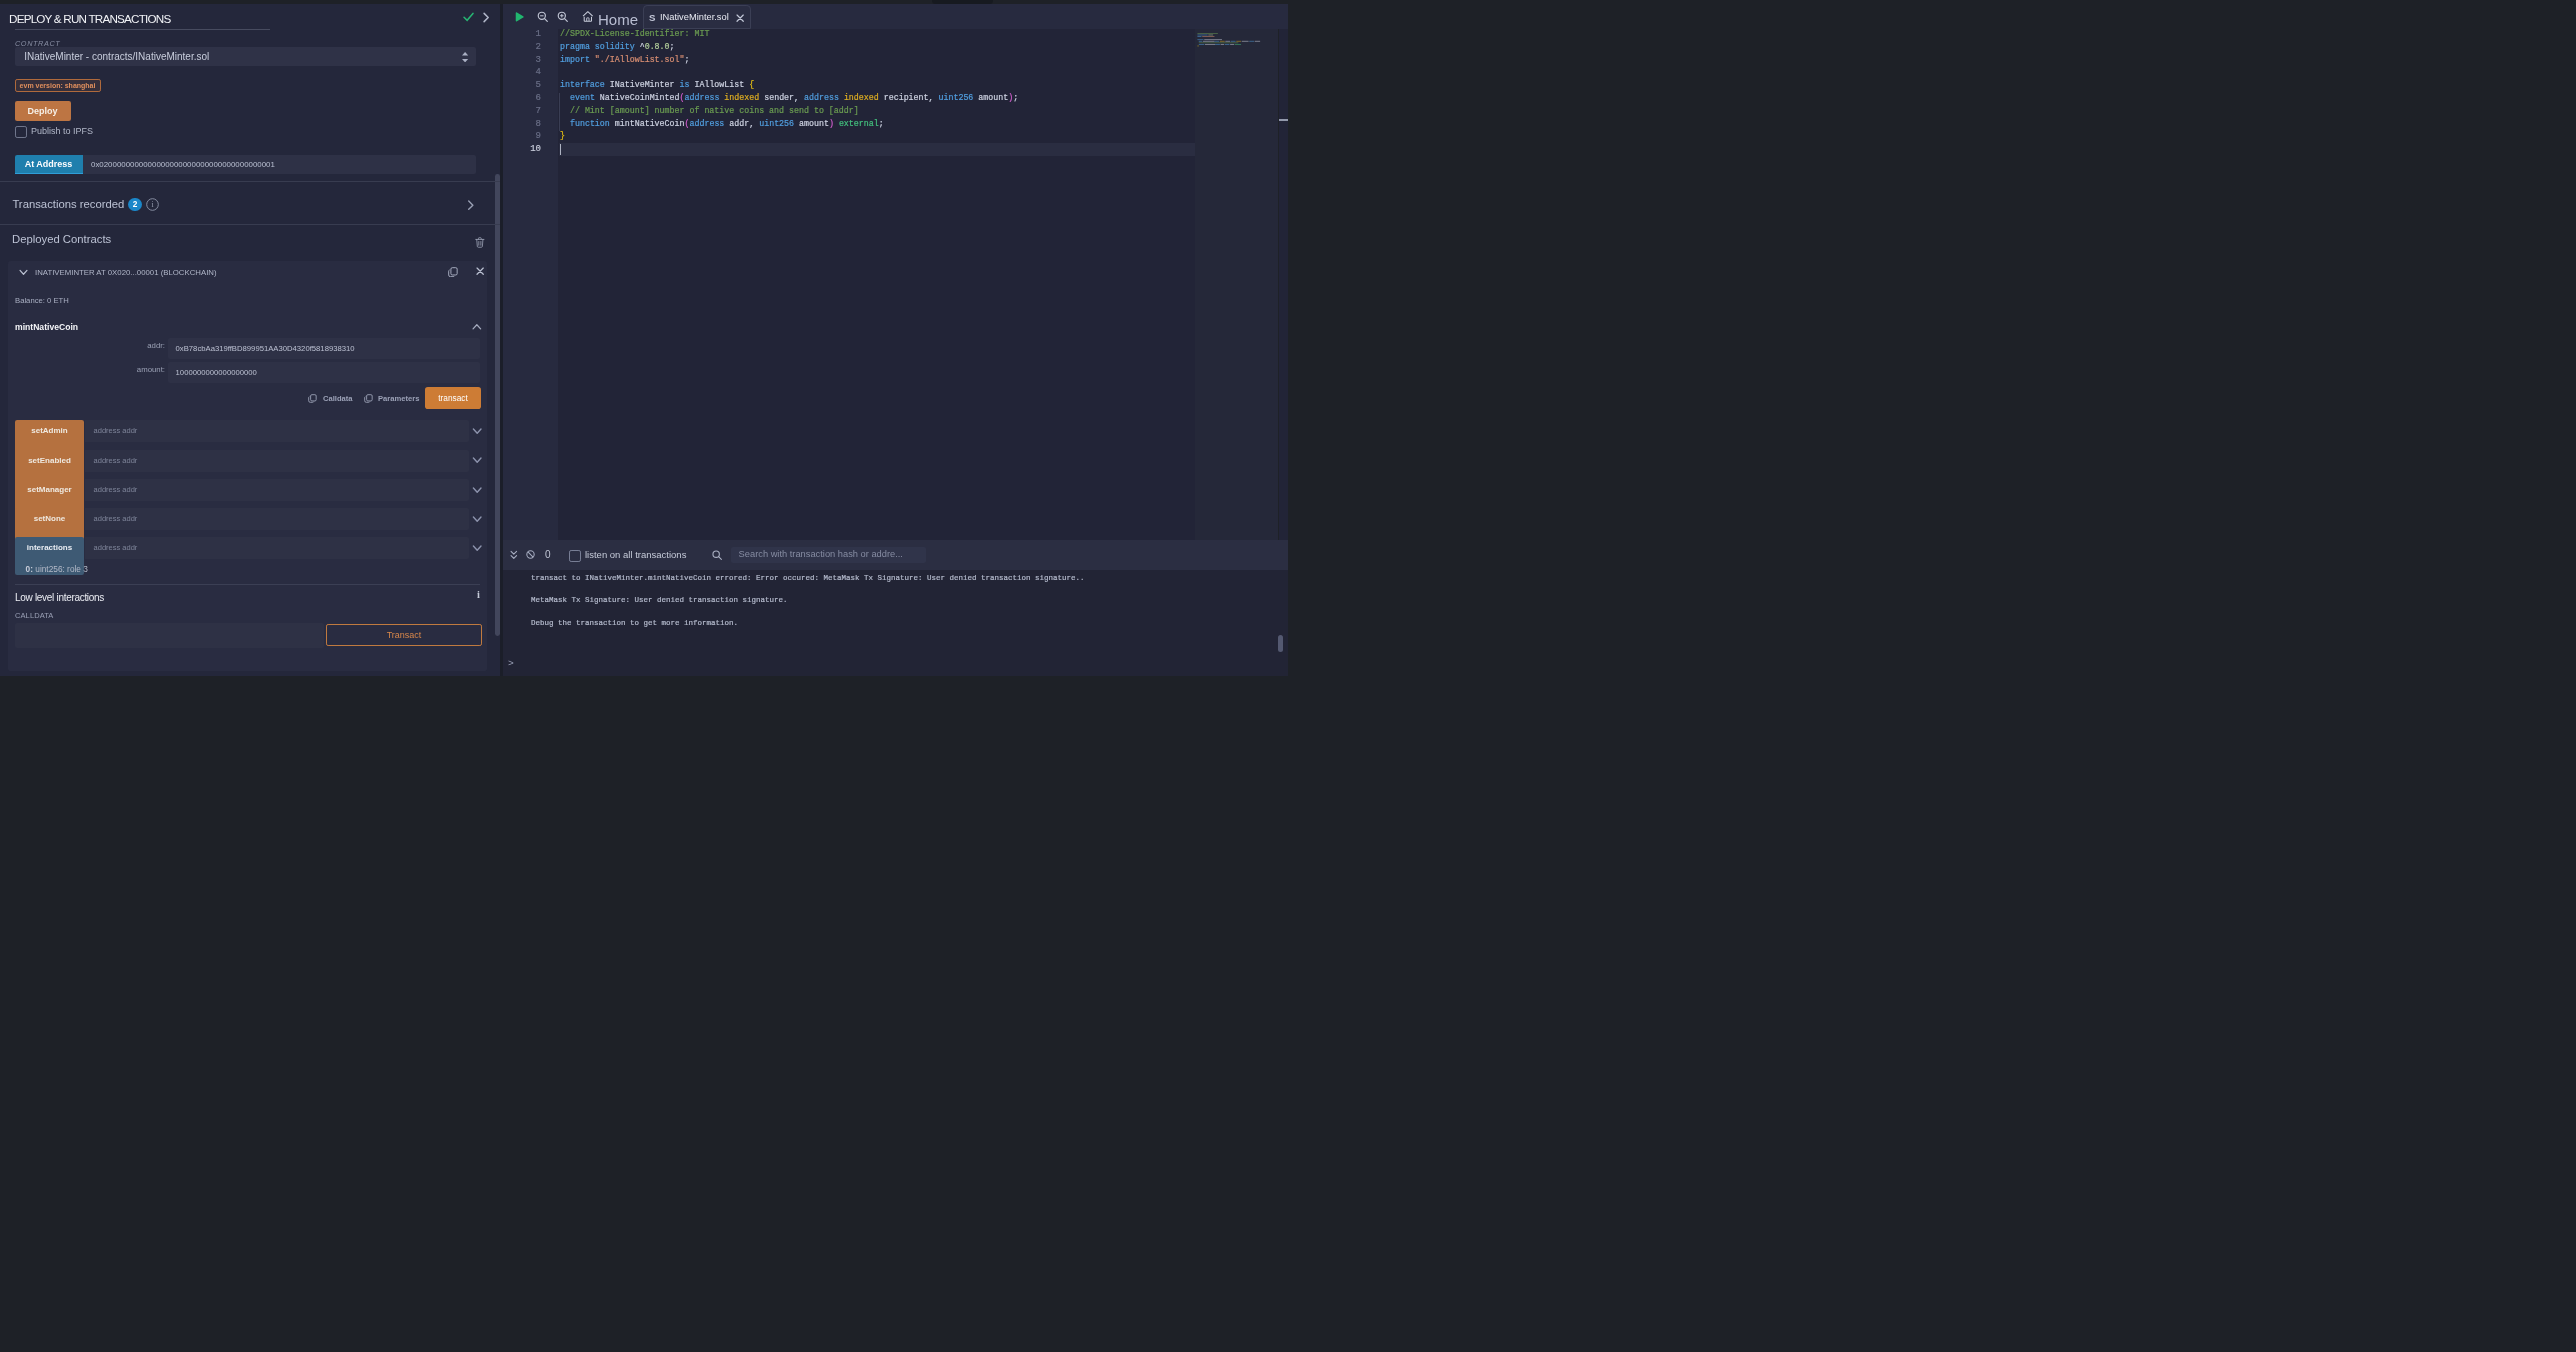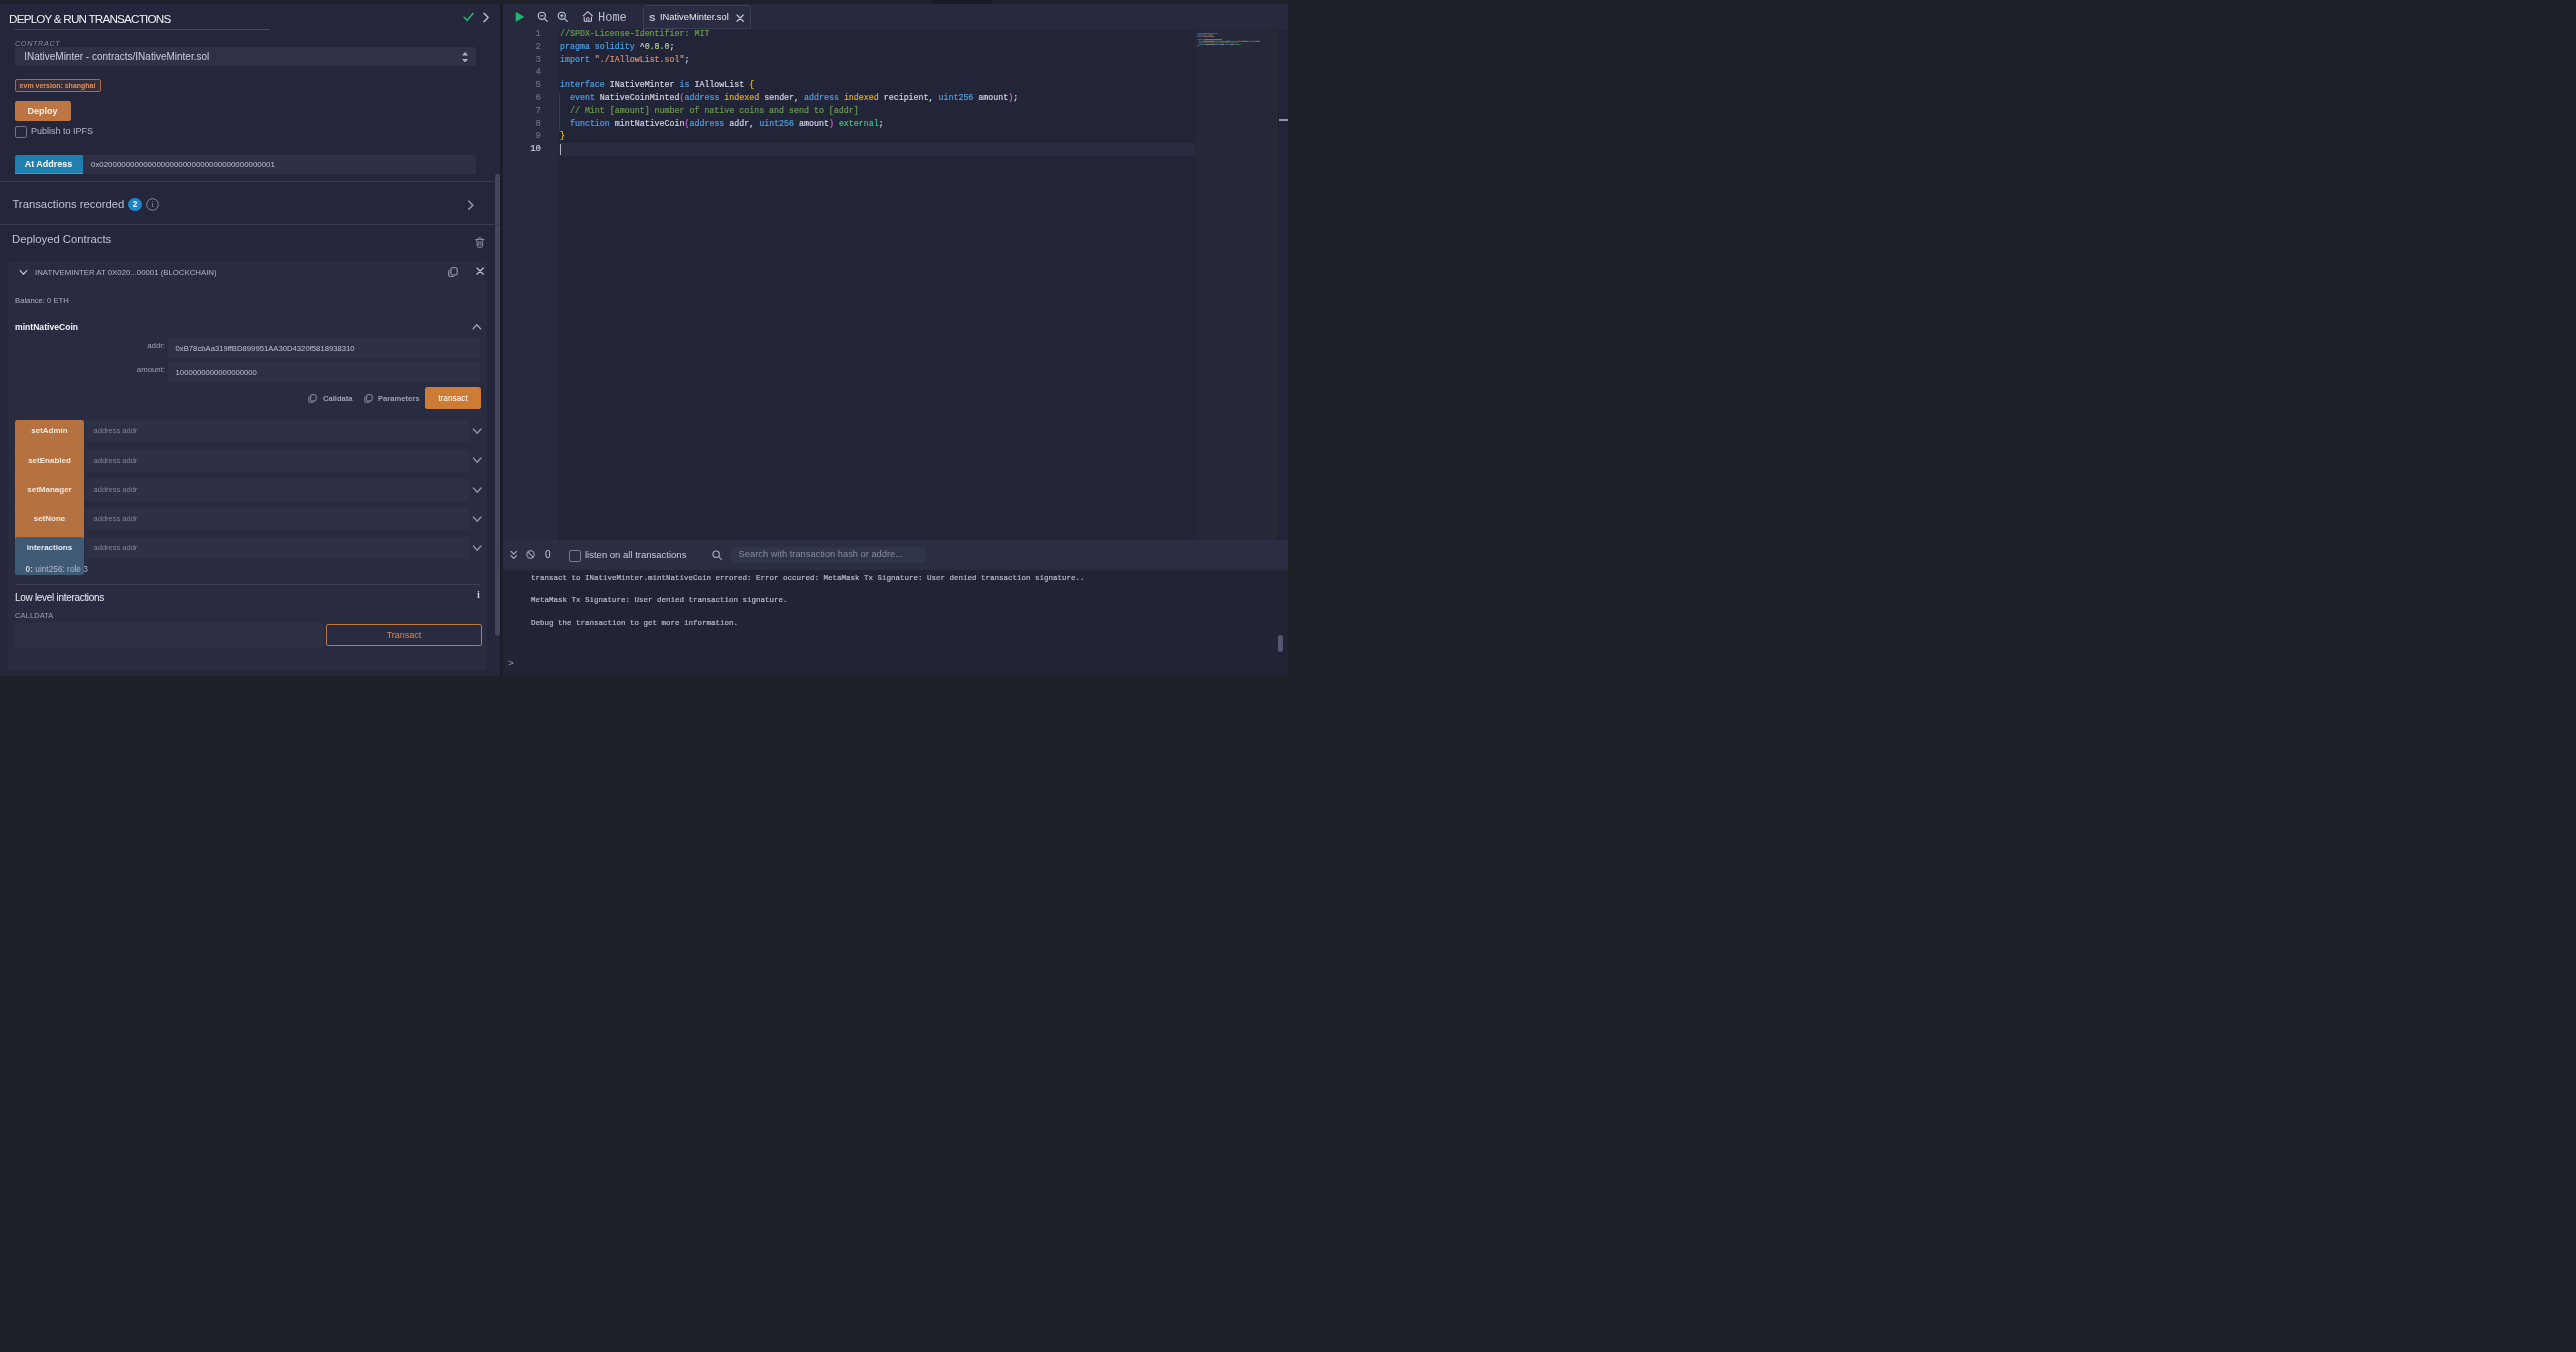--- a/index.html
+++ b/index.html
@@ -49,21 +49,21 @@
 .fbtn{width:69px;height:38px;border-radius:2.1px;font-size:8px;font-weight:bold;text-align:center;line-height:22px;color:#efe9e0;background:#b5713f;}
 .fbtn.blue{background:#3e5a74;color:#e9edf3;}
 .frow-input{left:85px;width:384px;height:22px;background:#2e3145;border-radius:0 2.1px 2.1px 0;}
 .frow-input span{position:absolute;left:8.6px;top:6.2px;font-size:7.5px;color:#7e8499;}
 .res0{left:25.6px;top:564px;font-size:8.3px;color:#b4bac8;}
 .lowlevel{left:15px;top:592px;font-size:10px;color:#eceef4;letter-spacing:-0.3px;}
 .calldata-lbl{left:15px;top:611px;font-size:7.5px;color:#9aa0b5;letter-spacing:0.1px;}
 .bigin{left:15px;top:623px;width:309px;height:24.5px;background:#2e3145;border-radius:2.1px;}
 .transact2{left:326px;top:624px;width:154px;height:20.4px;border:0.7px solid #c07a3f;border-radius:2.1px;color:#d8874a;font-size:9px;text-align:center;line-height:20.4px;}
 
-.tbtext{font-size:12px;color:#b9bed2;font-family:Liberation Mono, monospace;}
+.tbtext{font-size:15px;color:#b9bed2;}
 #tab{left:643px;top:4.8px;width:108px;height:24.5px;background:#2a2d42;border:0.7px solid #3b3f55;border-radius:4.1px 4.1px 0 0;box-sizing:border-box;}
 .tabtext{left:660px;top:11.7px;font-size:9.3px;color:#e8eaf2;}
 #lines,#nums{font-family:"Liberation Mono",monospace;font-size:8.3px;line-height:12.8px;white-space:pre;-webkit-text-stroke:0.2px currentColor;}
 #nums{left:503px;top:28px;width:38px;text-align:right;color:#696e86;font-size:9px;}
 #lines{left:560px;top:28px;}
 .hl10{left:559px;top:143px;width:637px;height:12.8px;background:#2a2d41;}
 .cursor{left:560px;top:144px;width:1px;height:11.4px;background:#aeb3c2;}
 .iguide{left:559px;top:93px;width:0.7px;height:38px;background:#3a3e54;}
 .kb{color:#519fe0;}
 .cg{color:#6b9c51;}

